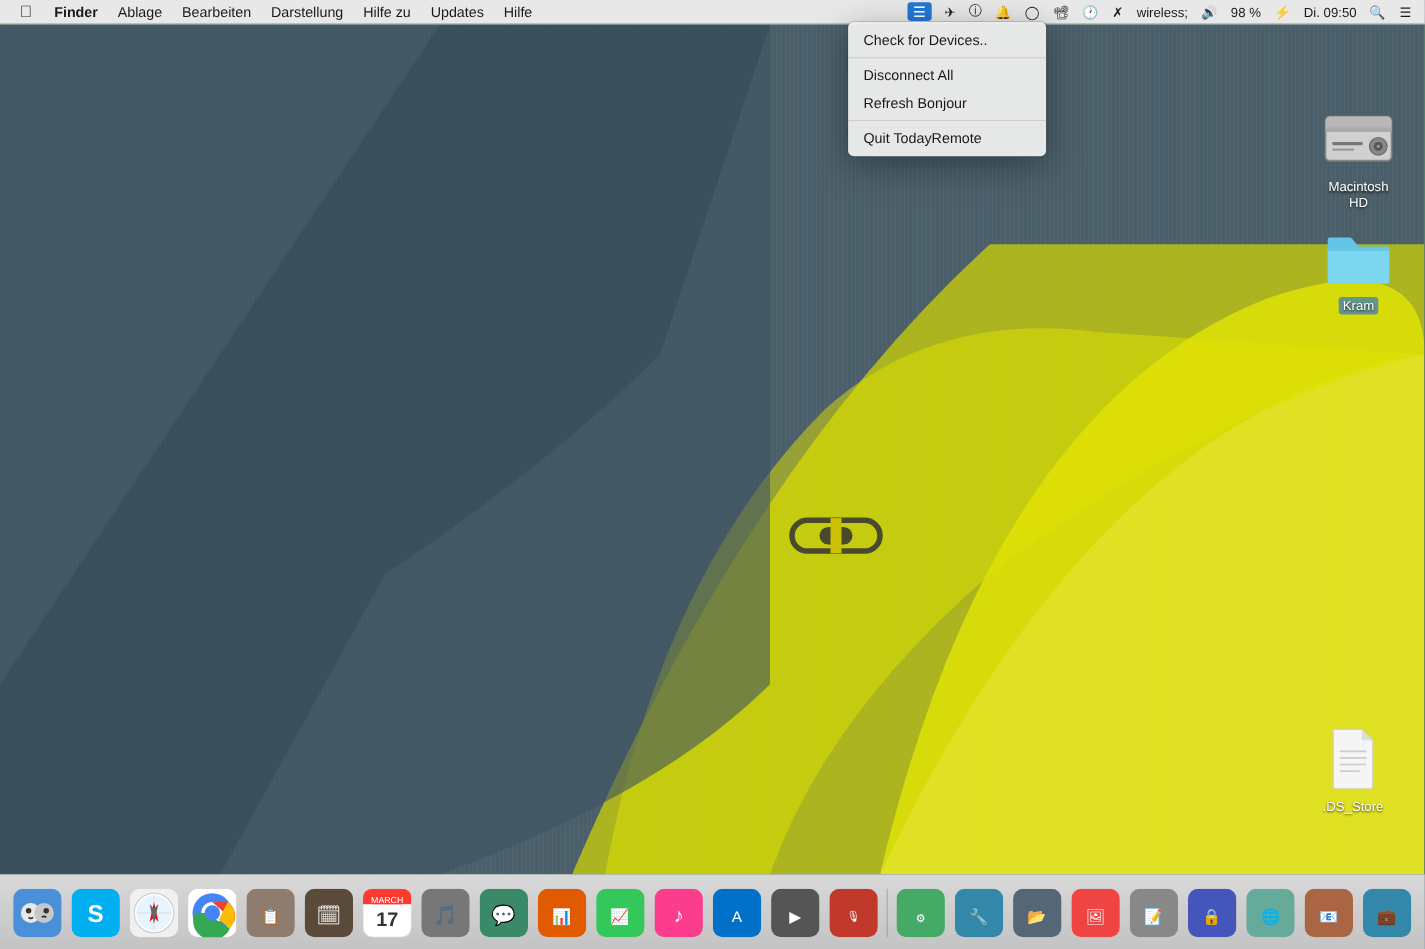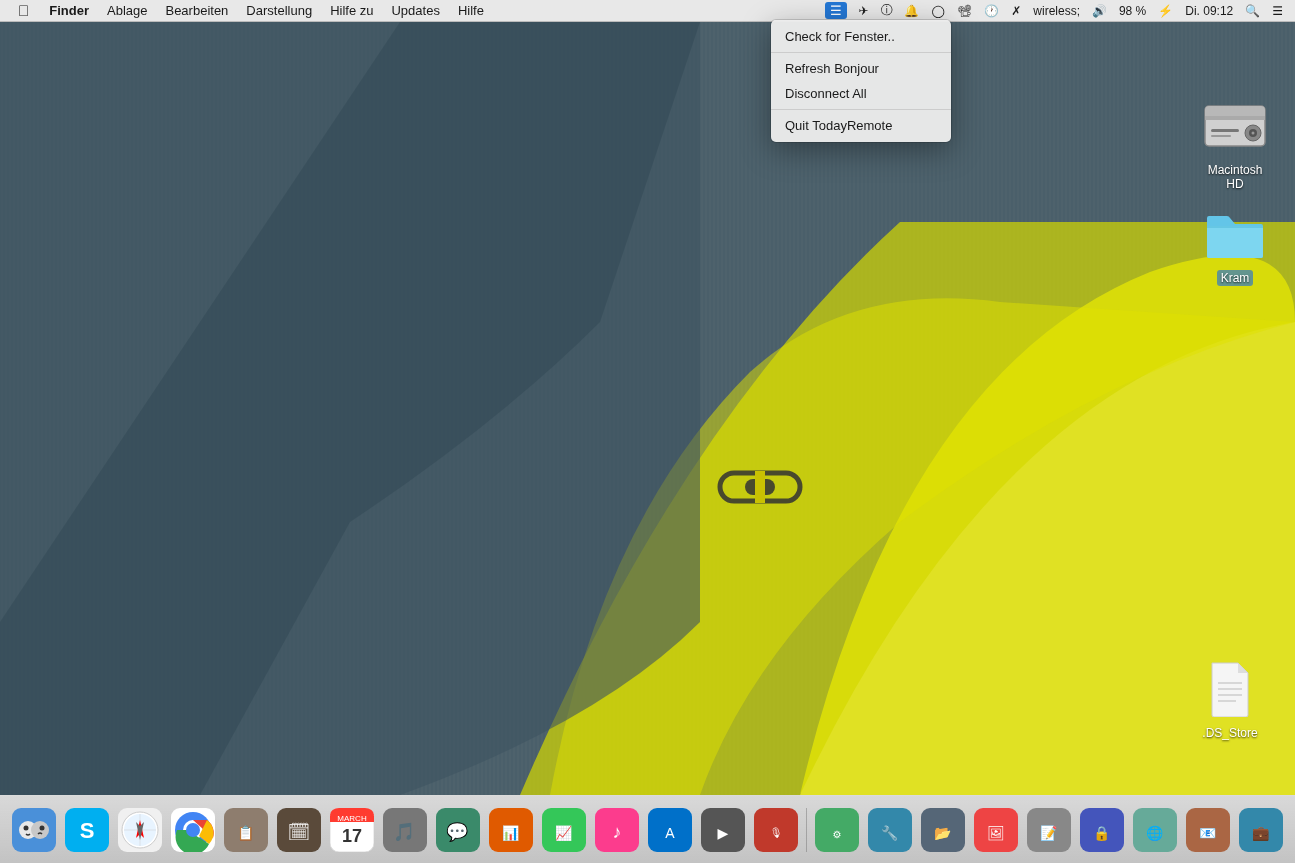--- a/index.html
+++ b/index.html
@@ -207,21 +207,21 @@
     <span class="menubar-right-item">ⓘ</span>
     <span class="menubar-right-item">🔔</span>
     <span class="menubar-right-item">◯</span>
     <span class="menubar-right-item">📽</span>
     <span class="menubar-right-item">🕐</span>
     <span class="menubar-right-item">✗</span>
     <span class="menubar-right-item">	wireless;</span>
     <span class="menubar-right-item">🔊</span>
     <span class="menubar-right-item">98 %</span>
     <span class="menubar-right-item">⚡</span>
-    <span class="menubar-right-item">Di. 09:12</span>
+    <span class="menubar-right-item">Di. 09:50</span>
     <span class="menubar-right-item">🔍</span>
     <span class="menubar-right-item">☰</span>
   </div>
 </div>
 
 <div class="desktop">
 
   <svg class="wallpaper-svg" viewBox="0 0 1295 773" preserveAspectRatio="xMidYMid slice">
 
     <rect width="1295" height="773" fill="#4a5f6a"></rect>
@@ -287,24 +287,24 @@
         <line x1="10" y1="28" x2="34" y2="28" stroke="#ccc" stroke-width="1.5"></line>
         <line x1="10" y1="34" x2="34" y2="34" stroke="#ccc" stroke-width="1.5"></line>
         <line x1="10" y1="40" x2="28" y2="40" stroke="#ccc" stroke-width="1.5"></line>
       </svg>
     </div>
     <span class="desktop-icon-label">.DS_Store</span>
   </div>
 </div>
 
 <div class="dropdown-menu">
-  <div class="menu-item">Check for Fenster..</div>
+  <div class="menu-item">Check for Devices..</div>
   <div class="menu-separator"></div>
+  <div class="menu-item">Disconnect All</div>
   <div class="menu-item">Refresh Bonjour</div>
-  <div class="menu-item">Disconnect All</div>
   <div class="menu-separator"></div>
   <div class="menu-item">Quit TodayRemote</div>
 </div>
 
 <div class="dock">
 
   <div class="dock-item">
     <svg width="44" height="44" viewBox="0 0 44 44">
       <rect width="44" height="44" rx="9" fill="#4a90d9"></rect>
       <circle cx="16" cy="22" r="9" fill="#e8e8e8"></circle>

